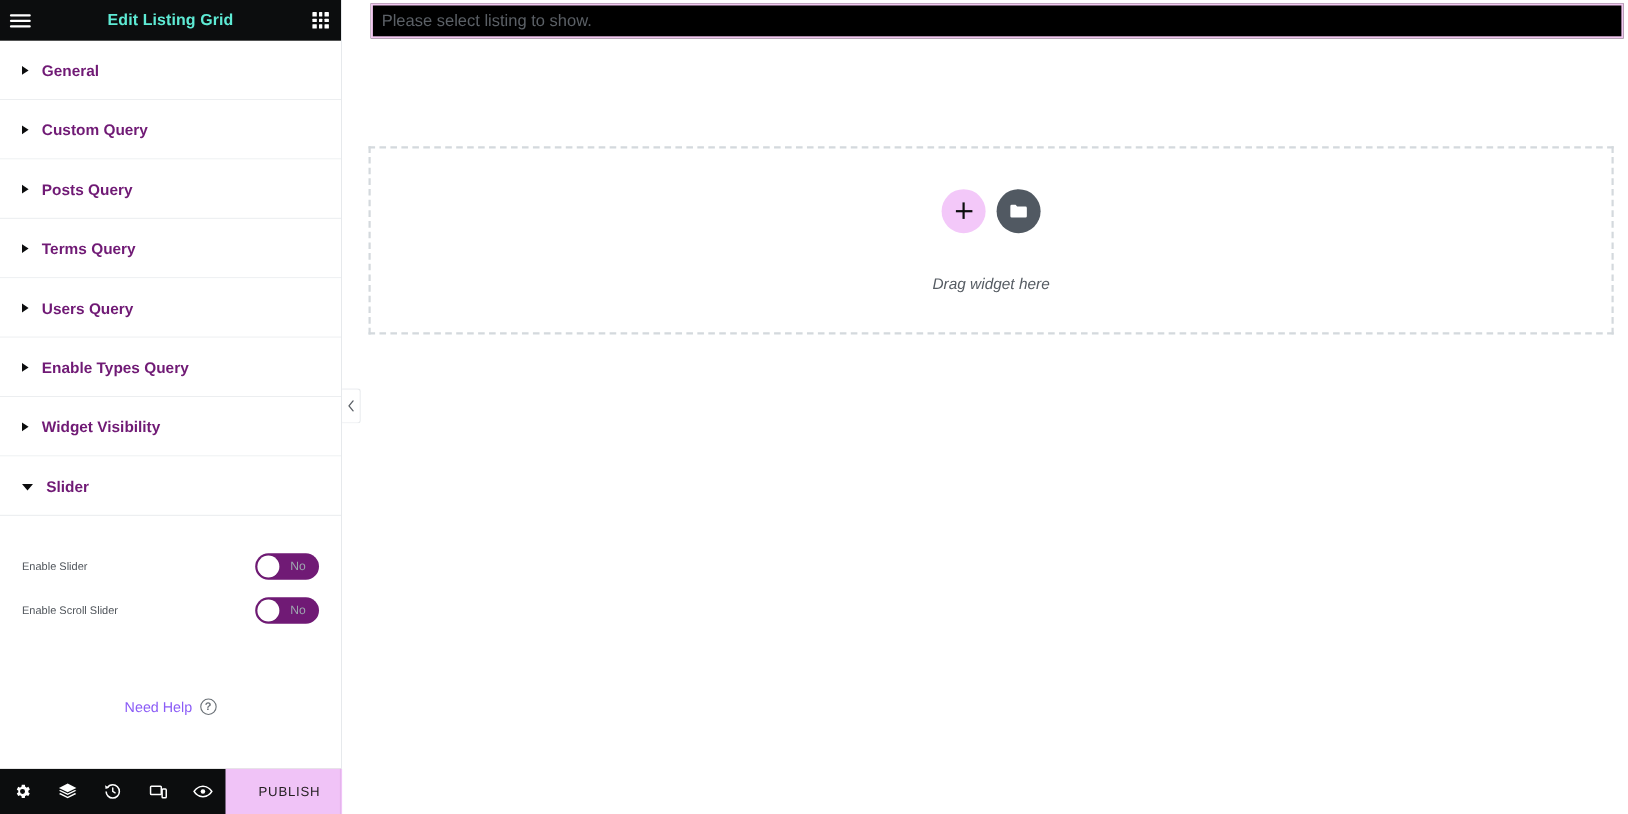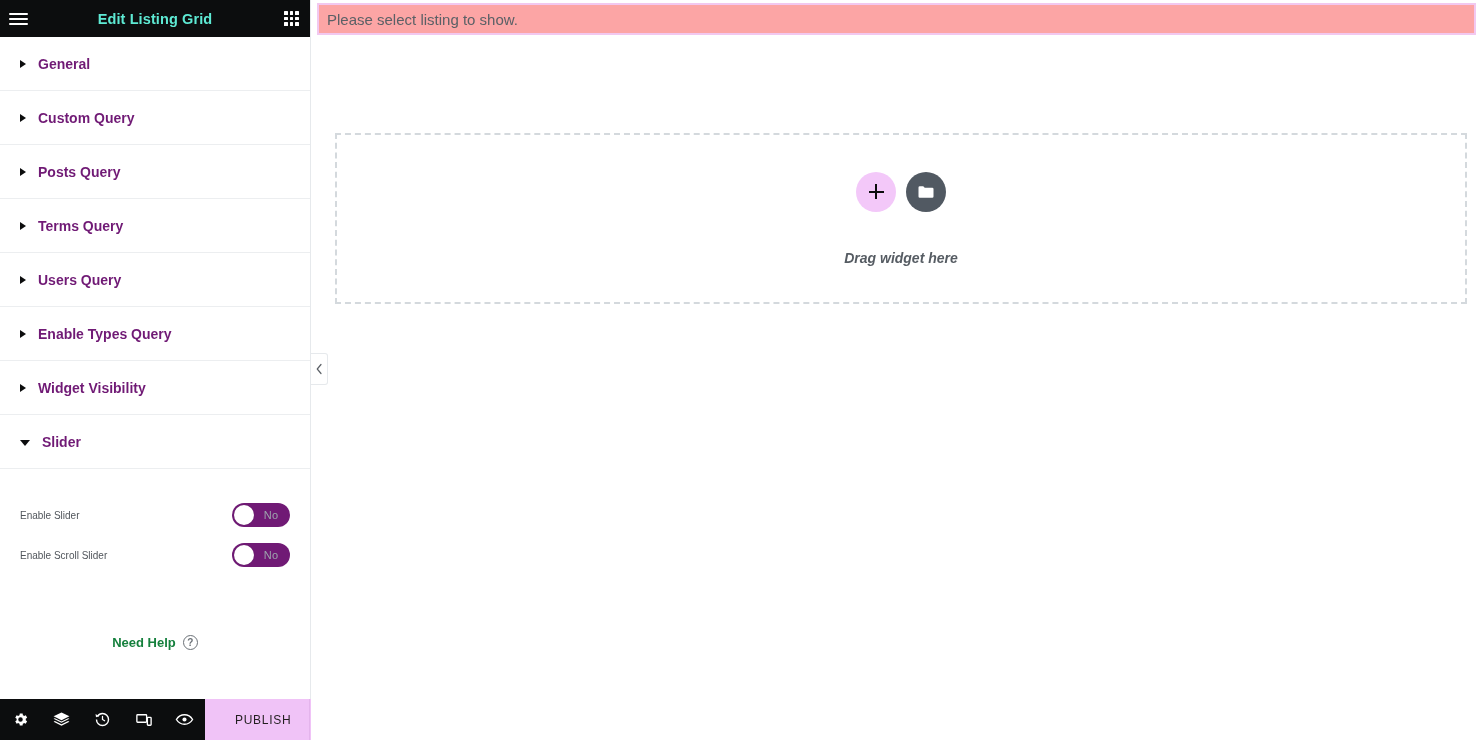--- a/index.html
+++ b/index.html
@@ -95,21 +95,21 @@
     font-size:11px; color:#9da5ae; font-weight:500;
     letter-spacing:.2px;
   }
 
   
   #need-help {
     display:flex; align-items:center; justify-content:center; gap:7px;
     margin-top:60px;
     cursor:pointer;
   }
-  #need-help .nh-text { font-size:13px; font-weight:bold; color:#15803d; }
+  #need-help .nh-text { font-size:13px; font-weight:normal; color:#8b5cf6; }
   .qmark {
     width:15px; height:15px; border-radius:50%;
     border:1.3px solid #6b7177;
     display:flex; align-items:center; justify-content:center;
     font-size:10px; color:#6b7177; font-weight:bold;
     line-height:1;
   }
 
   
   #panel-footer {
@@ -151,24 +151,24 @@
     display:flex; align-items:center; justify-content:center;
     cursor:pointer; z-index:5;
   }
 
   
   #canvas {
     flex:1; position:relative; background:#ffffff;
     padding:0;
   }
   #notice {
-    margin:3px 4px 0 6px;
+    margin:3px 4px 0 26px;
     height:32px;
     border:2px solid #f2c8f0;
-    background:#fca5a5;
+    background:#000000;
     display:flex; align-items:center;
     padding:0 8px;
   }
   #notice-text { font-size:15px; color:#5b6066; }
 
   #dropzone {
     position:absolute;
     left:24px; top:133px;
     width:1132px; height:171px;
     border:2px dashed #d4d9dd;
@@ -187,21 +187,21 @@
   }
   #add-widget-btn .plus::before,
   #add-widget-btn .plus::after {
     content:""; position:absolute; background:#0c0d0e;
   }
   #add-widget-btn .plus::before { left:6.5px; top:0; width:2px; height:15px; }
   #add-widget-btn .plus::after  { top:6.5px; left:0; height:2px; width:15px; }
   #template-btn { background:#515962; }
   #dz-caption {
     margin-top:38px;
-    font-size:14px; font-style:italic; color:#565c63;font-weight:bold;
+    font-size:14px; font-style:italic; color:#565c63;
   }
 </style>
 </head>
 <body>
 
 <div id="app">
 
   <div id="sidebar">
 
     <div id="panel-header">

